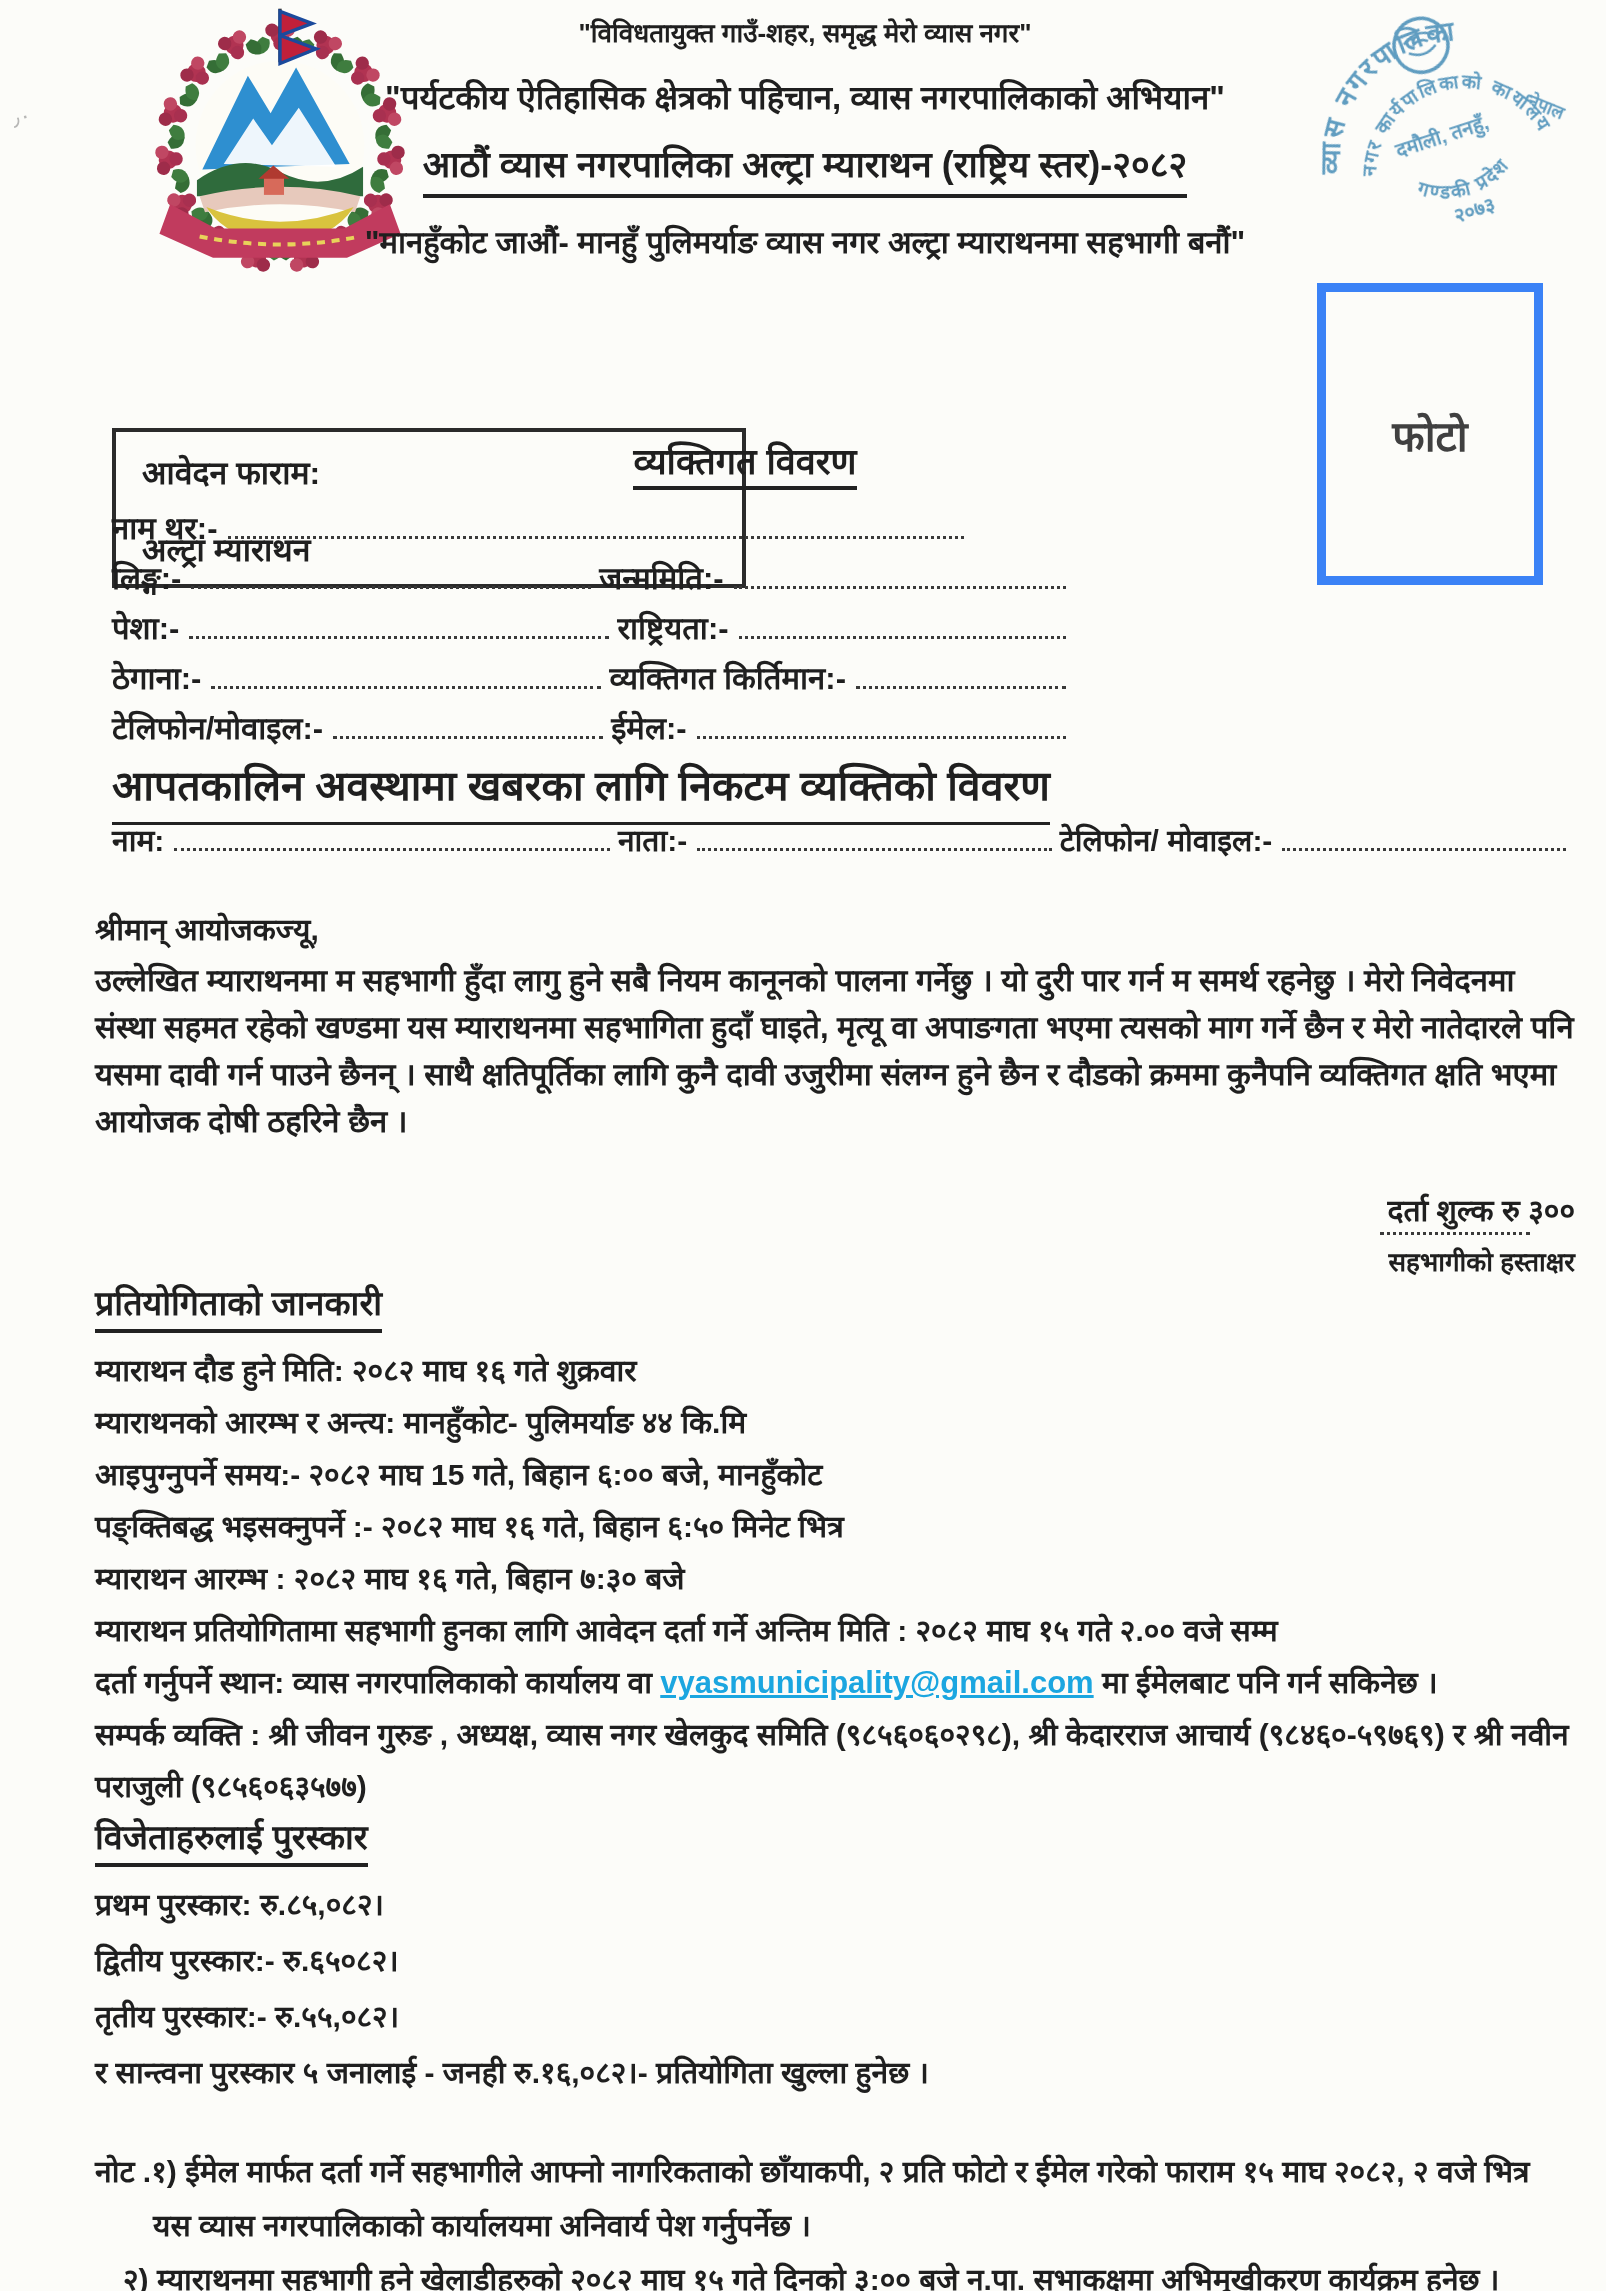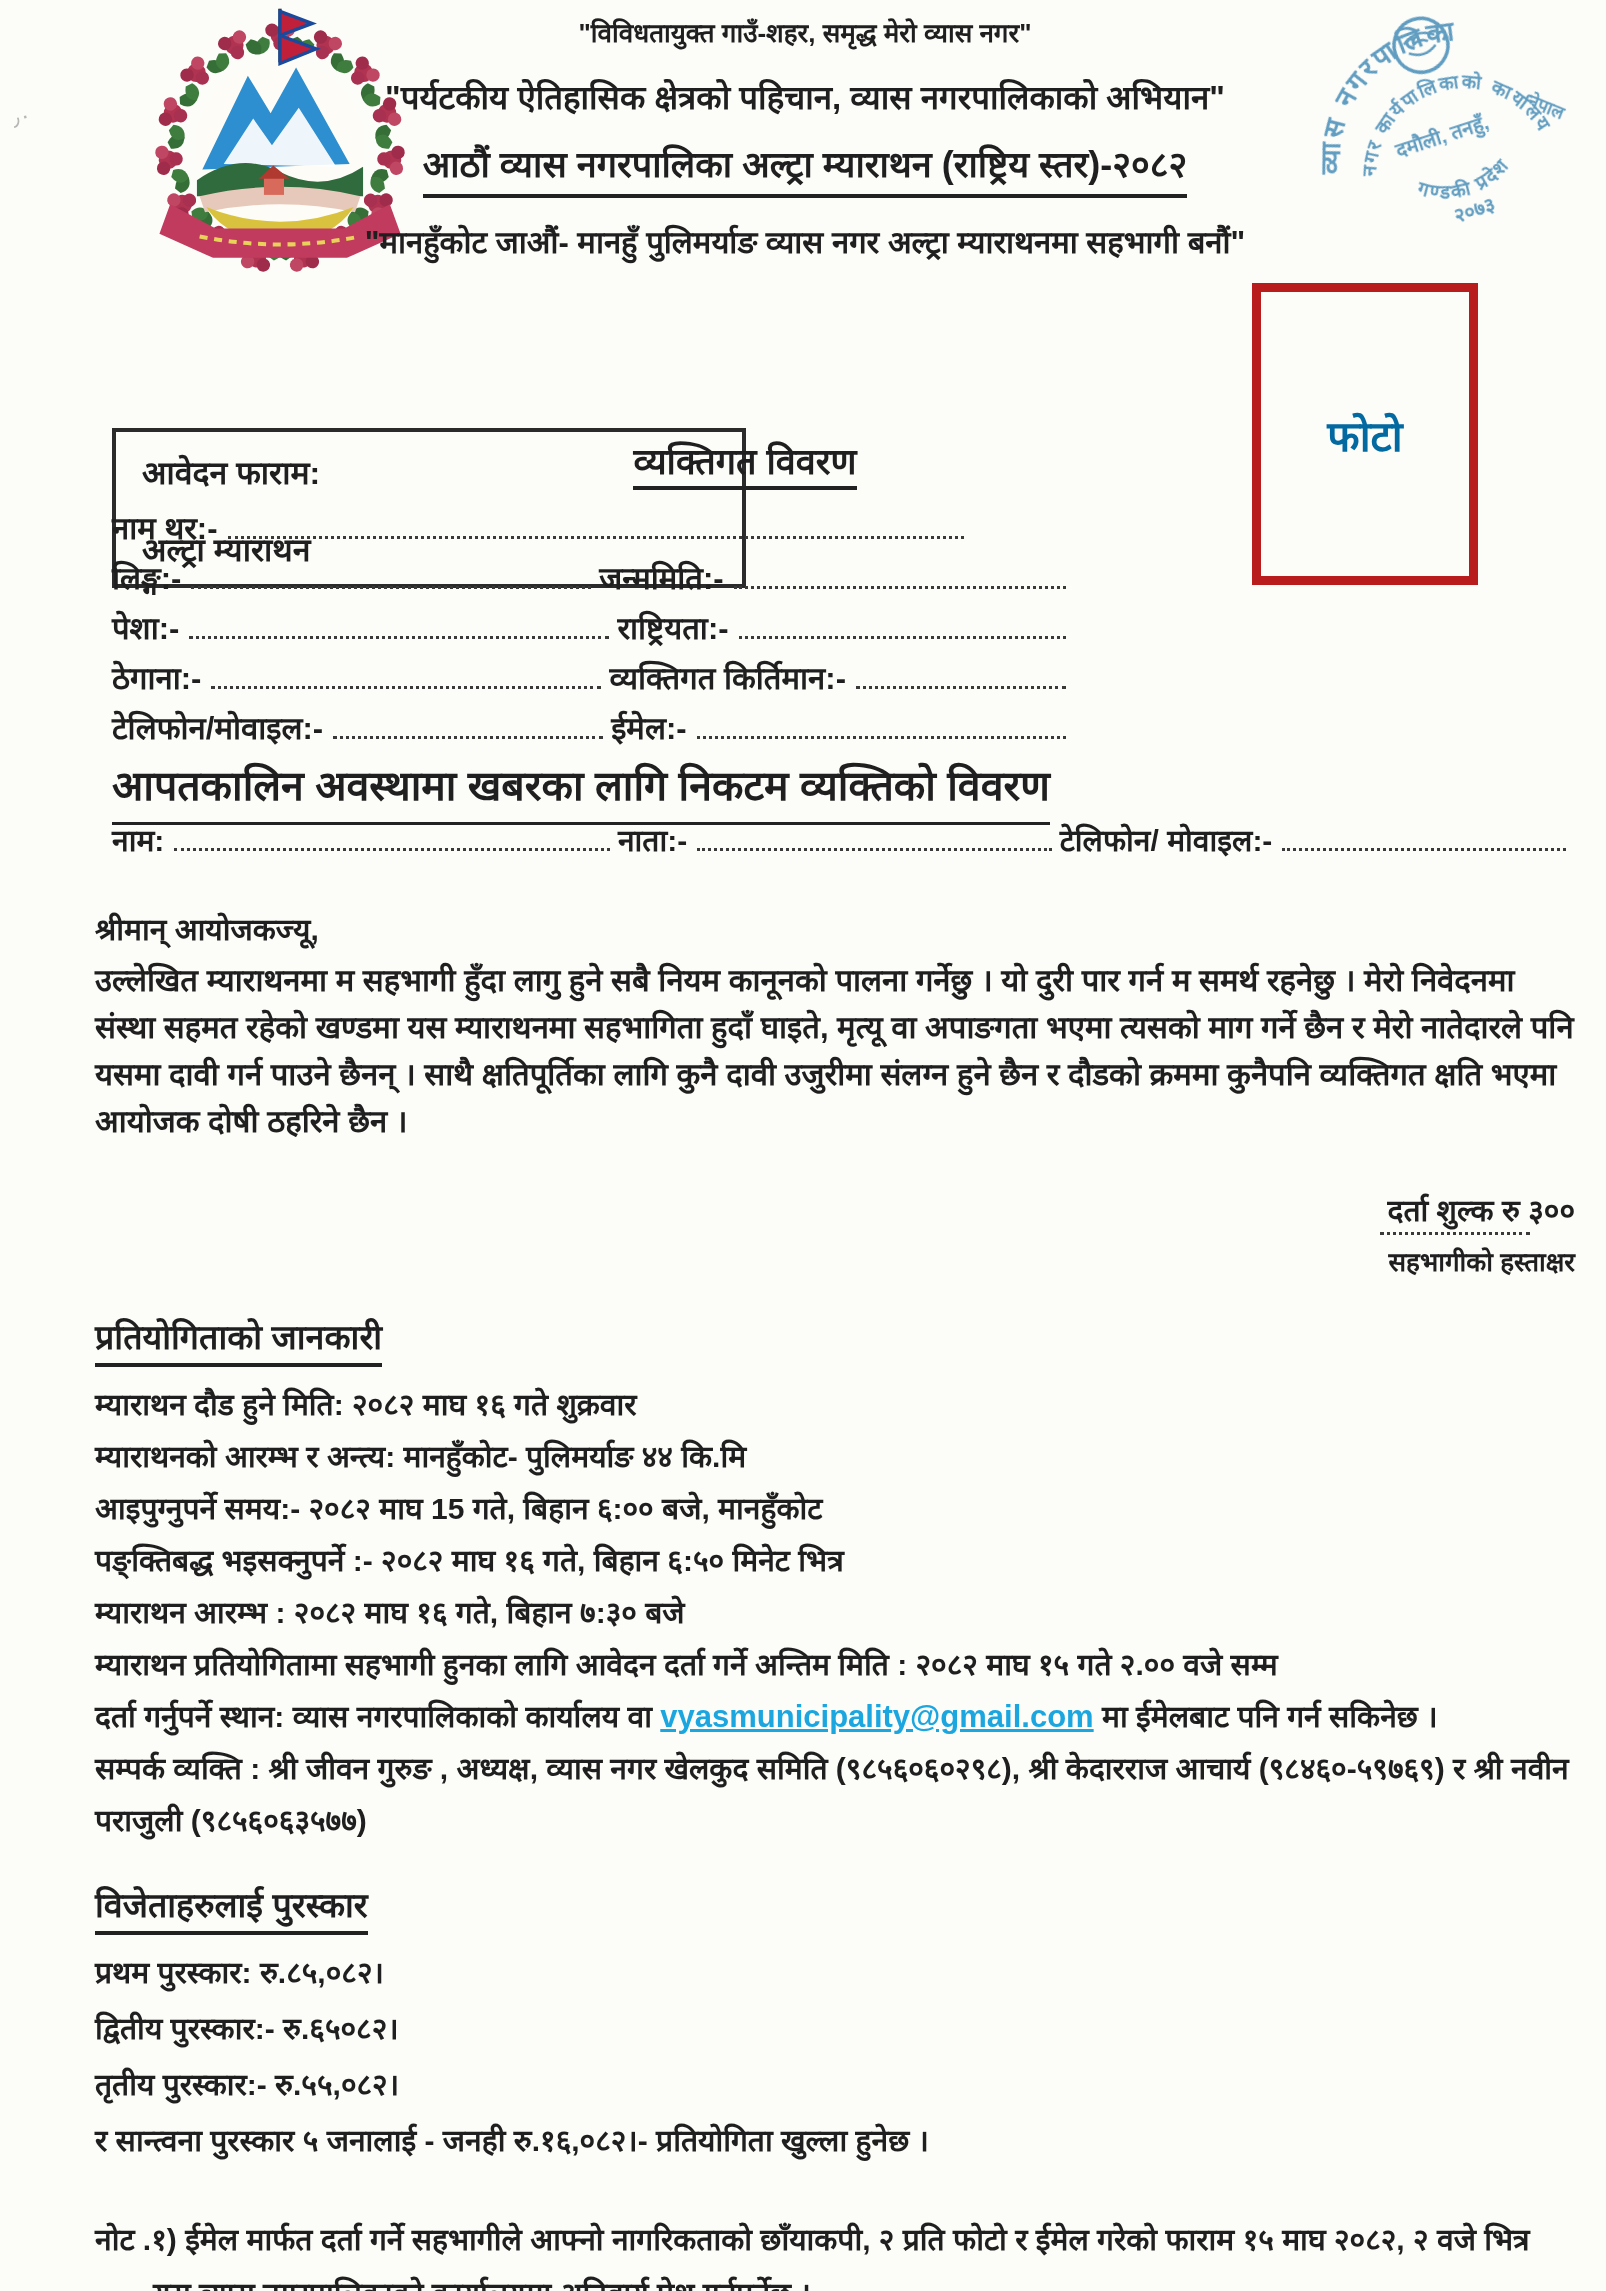--- a/index.html
+++ b/index.html
@@ -18,44 +18,44 @@
   .main-title{margin-top:20px;}
   .main-title span{display:inline-block; font-size:36px; font-weight:bold; border-bottom:4px solid #222; padding-bottom:6px;}
   .subtitle{font-size:31px; font-weight:bold; margin-top:22px;}
   .scribble{position:absolute; left:12px; top:104px; font-size:22px; color:#9a9a9a; transform:rotate(-12deg); opacity:.7;}
   
   .app-box{position:absolute; left:112px; top:428px; width:600px; height:120px;
     border:4px solid #2b2b2b; padding:18px 0 14px 26px; font-size:32px; font-weight:bold;}
   .app-box .l2{margin-top:34px;}
   .personal-heading{position:absolute; left:565px; top:436px; width:360px; text-align:center;}
   .personal-heading span{display:inline-block; font-size:36px; font-weight:bold; border-bottom:4px solid #222; padding-bottom:1px;}
-  .photo-box{position:absolute; left:1252px; top:283px; width:208px; height:284px;
-    border:9px solid #b91c1c; display:flex; align-items:center; justify-content:center;
-    font-size:42px; font-weight:bold; color:#0369a1;}
+  .photo-box{position:absolute; left:1317px; top:283px; width:208px; height:284px;
+    border:9px solid #3b82f6; display:flex; align-items:center; justify-content:center;
+    font-size:42px; font-weight:bold; color:#404040;}
   
   .fields{position:absolute; left:112px; top:498px; width:962px;}
   .frow{display:flex; align-items:flex-end; height:50px; font-size:31px; font-weight:bold; white-space:nowrap;}
   .dots{border-bottom:3.5px dotted #3a3a3a; margin:0 8px 9px 10px; flex:1 1 auto;}
   .dots.fix{flex:0 0 auto;}
   .w400{width:400px;} .w420{width:420px;} .w390{width:390px;} .w270{width:270px;}
   .r1pad{margin-right:110px;}
   .emg-heading{position:absolute; left:112px; top:756px;}
   .emg-heading span{display:inline-block; font-size:41px; font-weight:bold; border-bottom:3px solid #222; padding-bottom:10px;}
   .emg-row{position:absolute; left:112px; top:808px; width:1462px; display:flex; align-items:flex-end; height:52px; font-size:30px; font-weight:bold; white-space:nowrap;}
   .emg-row .d1{flex:43 1 0;} .emg-row .d2{flex:35 1 0;} .emg-row .d3{flex:28 1 0;}
   
   .flow{position:absolute; left:95px; top:908px; width:1480px;}
   .salutation{font-size:30px; font-weight:600; margin-bottom:8px;}
   .para{font-size:31px; font-weight:600; line-height:47px;}
   .fee-row{margin-top:44px; display:flex; justify-content:space-between; align-items:flex-end;flex-direction:column;}
   .fee-label{font-size:30px; font-weight:bold;}
   .sig-block{width:240px; text-align:right;}
   .sig-dots{width:150px; margin:0 auto 8px auto; border-bottom:3.5px dotted #3a3a3a; height:2px;}
   .sig-label{font-size:26px; font-weight:600;}
-  .sec-heading{margin-top:34px;}
+  .sec-heading{}
   .sec-heading span{display:inline-block; font-size:34px; font-weight:bold; border-bottom:4px solid #222; padding-bottom:4px;}
   .info-list{margin-top:12px; font-size:30px; font-weight:600; line-height:52px;}
   .email-link{color:#1ba6e0; font-weight:bold; text-decoration:underline; text-decoration-thickness:3px; font-size:31px;}
   .prize-list{margin-top:10px; font-size:30px; font-weight:600; line-height:56px;}
   .notes{margin-top:44px; font-size:30px; font-weight:600; line-height:54px;}
   .indent1{padding-left:58px;} .indent2{padding-left:28px;}
 </style>
 </head>
 <body>
 

